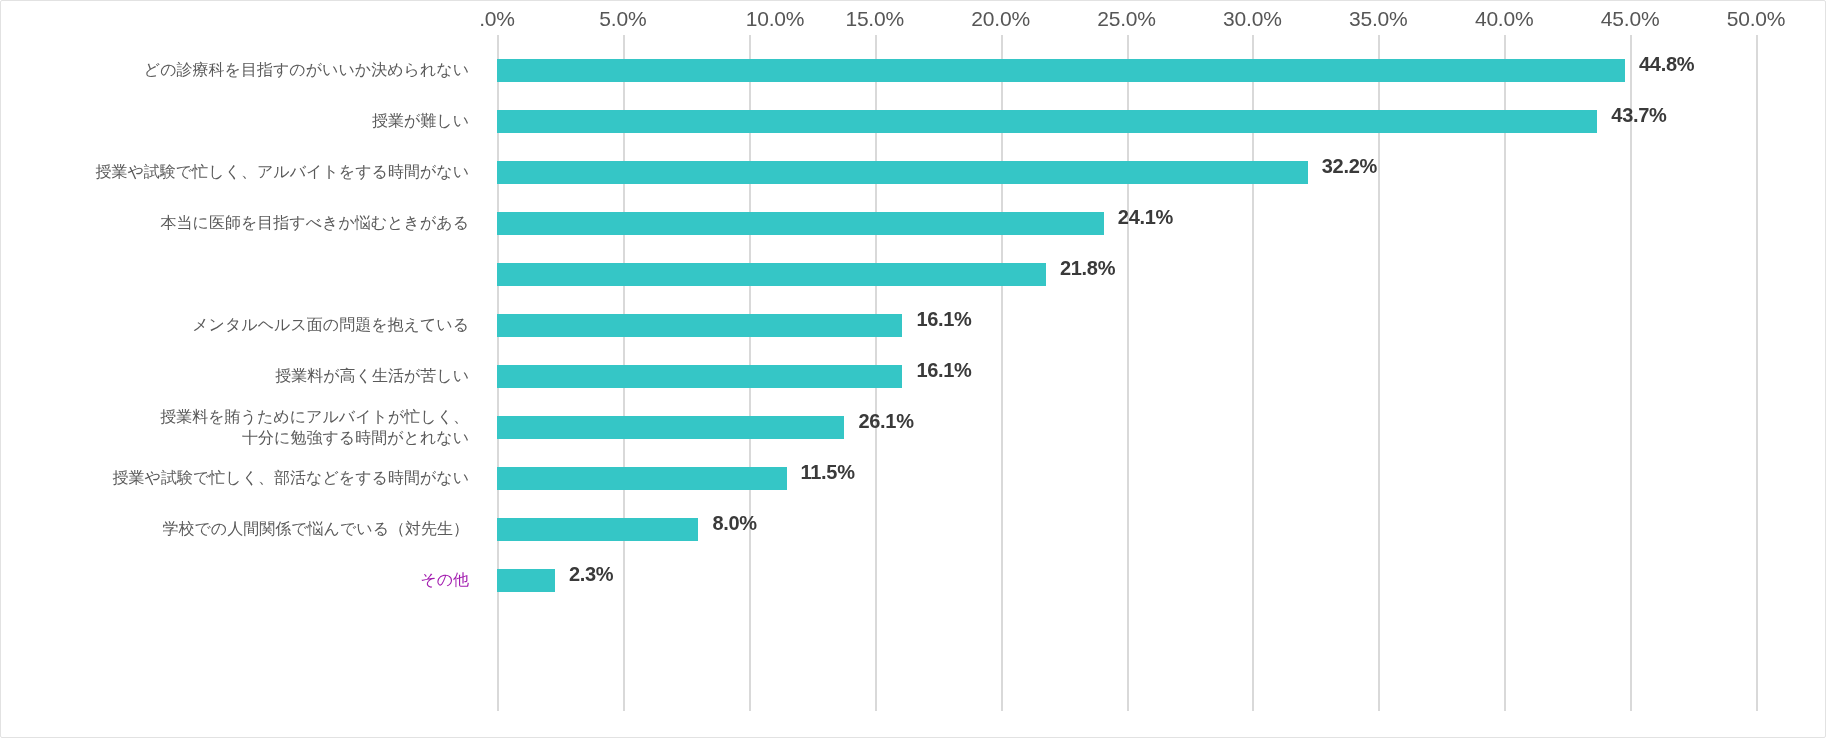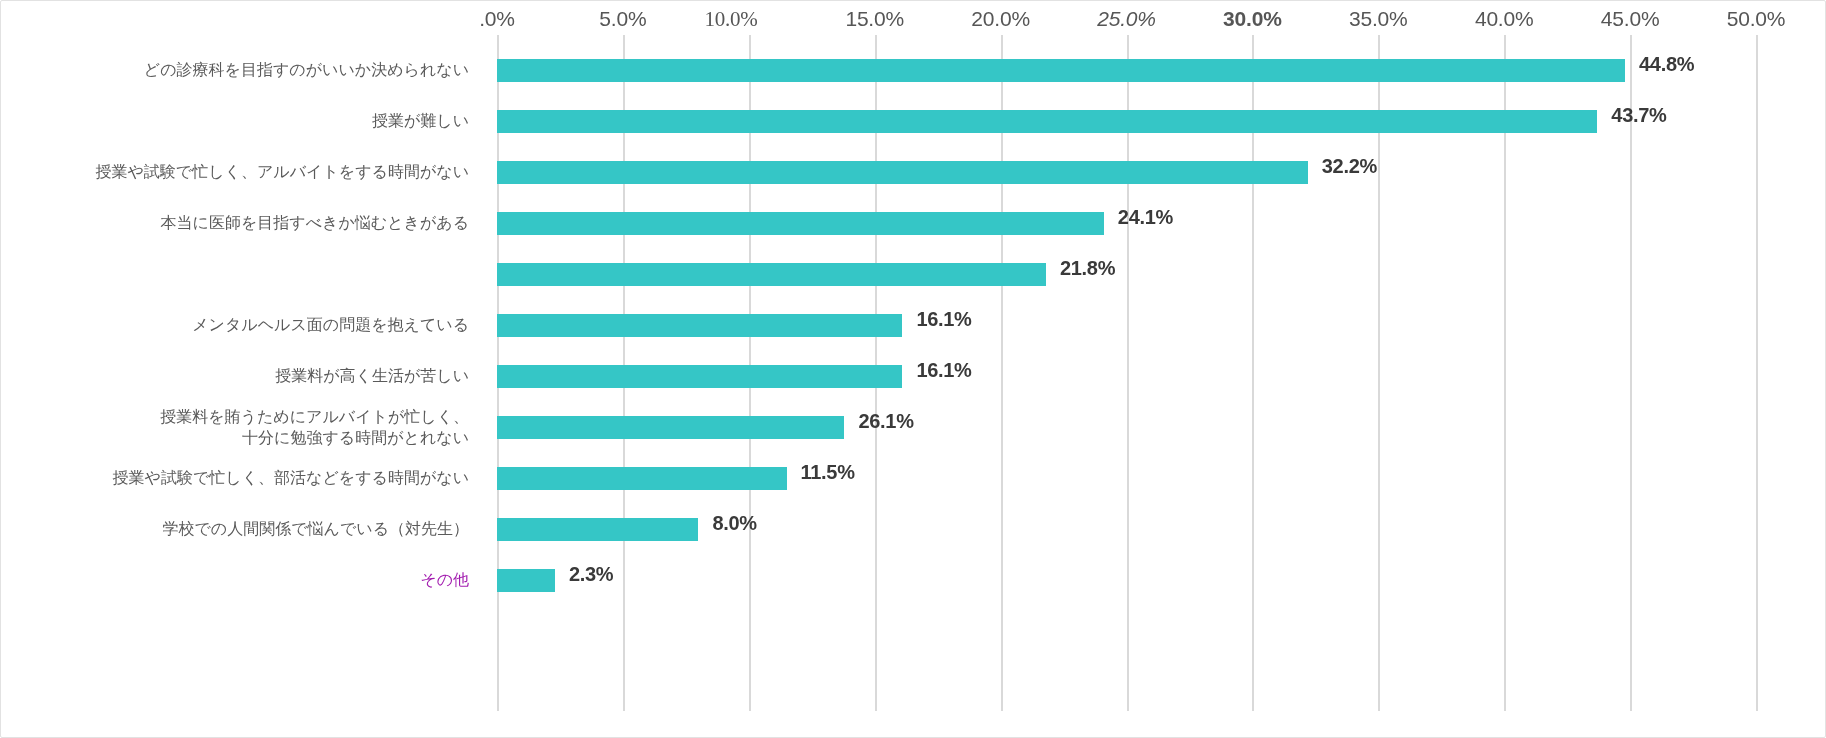--- a/index.html
+++ b/index.html
@@ -96,25 +96,25 @@
   }
 </style>
 </head>
 <body>
 
 <div id="chart-frame">
 
   <div class="axis-top">
       <div class="axis-tick-label" style="left: 496px;">.0%</div>
       <div class="axis-tick-label" style="left: 621.9px;">5.0%</div>
-      <div class="axis-tick-label" style="left: 730px; font-family: Liberation Serif, serif;">10.0%</div>
+      <div class="axis-tick-label" style="left: 774px;">10.0%</div>
       <div class="axis-tick-label" style="left: 873.7px;">15.0%</div>
       <div class="axis-tick-label" style="left: 999.6px;">20.0%</div>
-      <div class="axis-tick-label" style="left: 1125.5px; font-style: italic;">25.0%</div>
-      <div class="axis-tick-label" style="left: 1251.4px; font-weight: bold;">30.0%</div>
+      <div class="axis-tick-label" style="left: 1125.5px;">25.0%</div>
+      <div class="axis-tick-label" style="left: 1251.4px;">30.0%</div>
       <div class="axis-tick-label" style="left: 1377.3px;">35.0%</div>
       <div class="axis-tick-label" style="left: 1503.2px;">40.0%</div>
       <div class="axis-tick-label" style="left: 1629.1px;">45.0%</div>
       <div class="axis-tick-label" style="left: 1755px;">50.0%</div>
     </div>
 
   <div class="cat-labels-col">
       <div class="cat-row" style="top: 10px;">
         <div style="text-align: right; white-space: pre-line; color: rgb(90, 90, 90);">どの診療科を目指すのがいいか決められない</div>
       </div>

